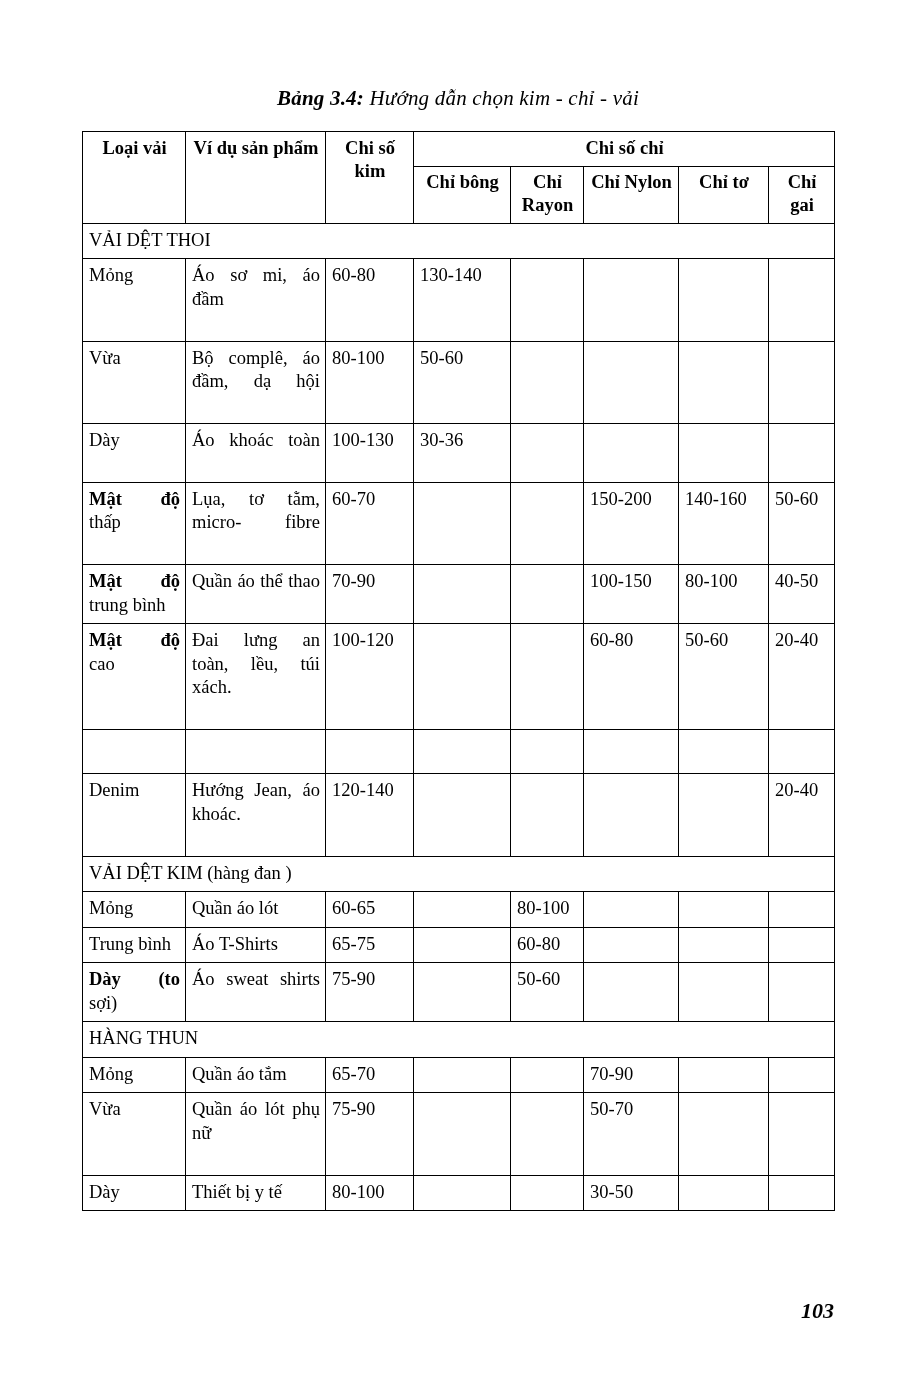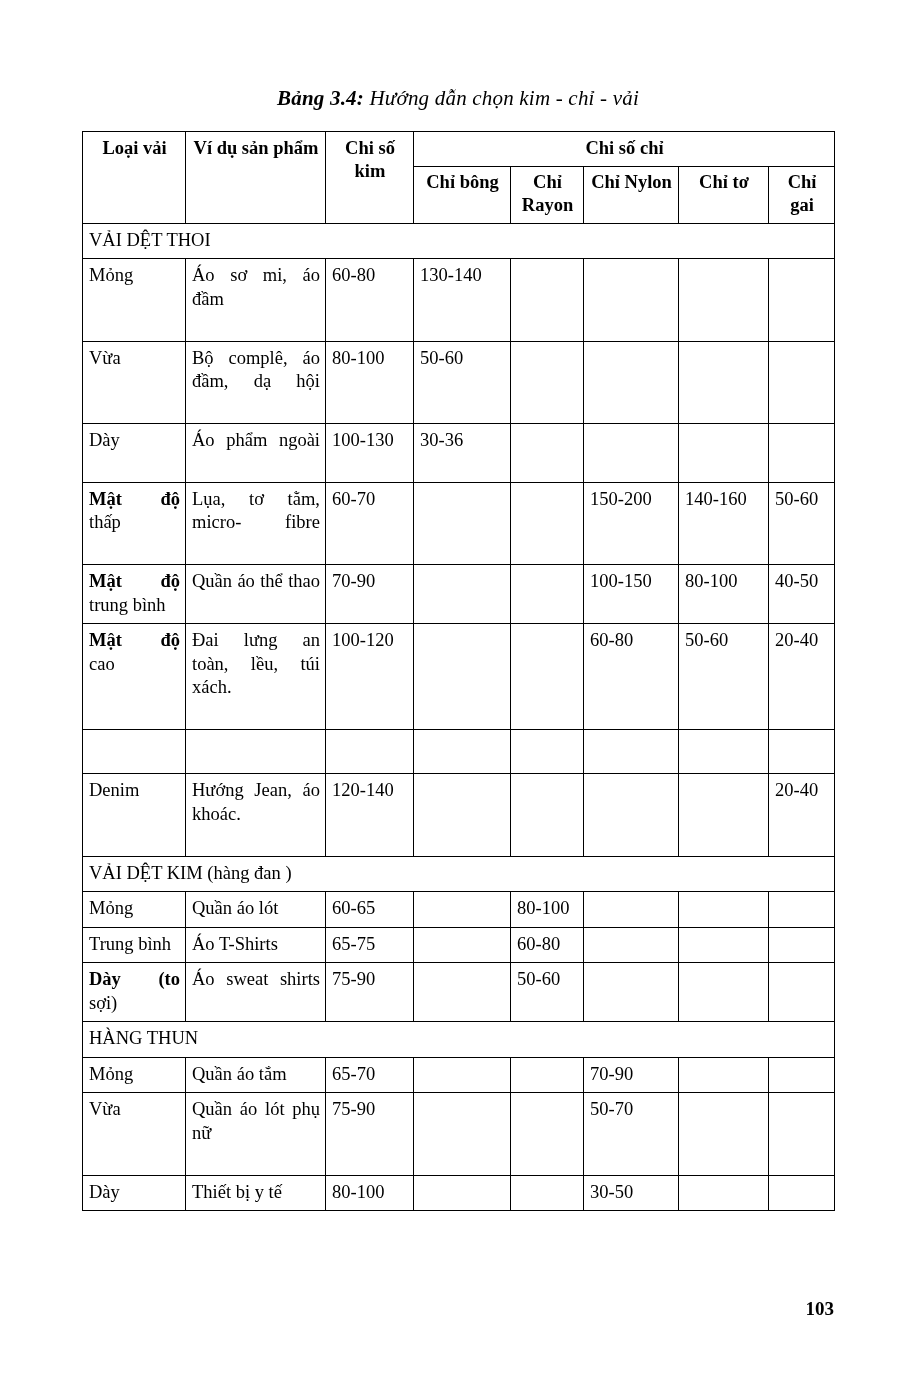--- a/index.html
+++ b/index.html
@@ -116,23 +116,24 @@
   }
 
   td.num { white-space: nowrap; }
 
   tr.spacer td { height: 32px; }
 
   .pagenum {
     position: absolute;
     right: 82px;
     top: 1298px;
-    font-size: 19px;
+    font-size: 22px;
     font-weight: bold;
     font-family: "Liberation Serif", "DejaVu Serif", serif;
+    font-style: italic;
   }
 </style>
 </head>
 <body>
 
 <div class="page">
 
   <div class="title">
     <span class="lead">Bảng 3.4:</span><span> Hướng dẫn chọn kim - chỉ - vải</span>
   </div>
@@ -187,21 +188,21 @@
           <td class="num">80-100</td>
           <td class="num">50-60</td>
           <td class="num">&nbsp;</td>
           <td class="num">&nbsp;</td>
           <td class="num">&nbsp;</td>
           <td class="num">&nbsp;</td>
         </tr>
         <tr>
           <td>Dày</td>
           <td>
-            <span class="justify-block">Áo phẩm ngoài</span>
+            <span class="justify-block">Áo khoác toàn</span>
           </td>
           <td class="num">100-130</td>
           <td class="num">30-36</td>
           <td class="num">&nbsp;</td>
           <td class="num">&nbsp;</td>
           <td class="num">&nbsp;</td>
           <td class="num">&nbsp;</td>
         </tr>
         <tr>
           <td><span class="justify">Mật độ</span><span>thấp</span></td>

